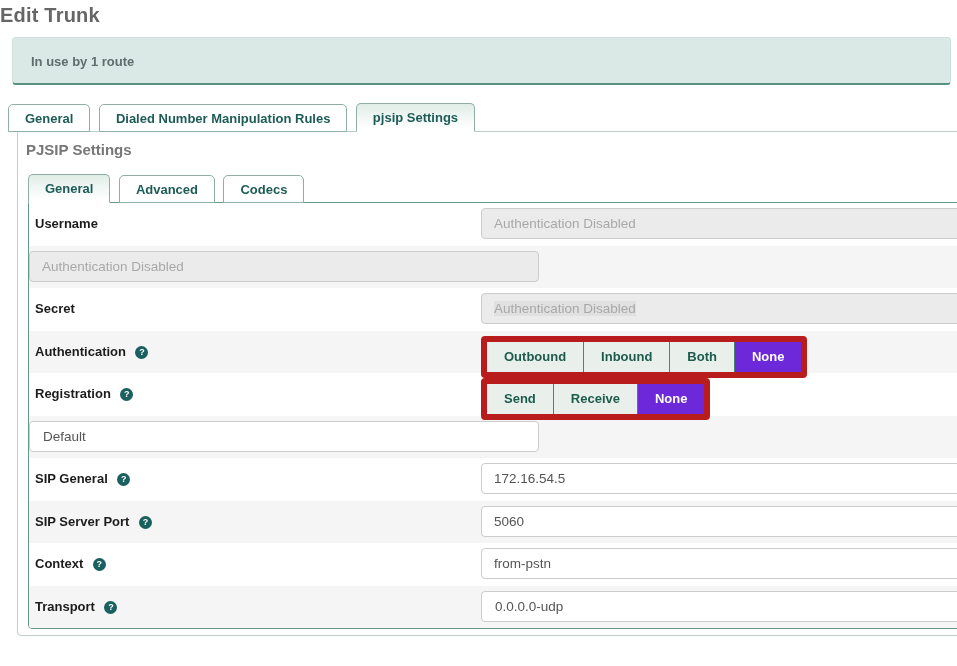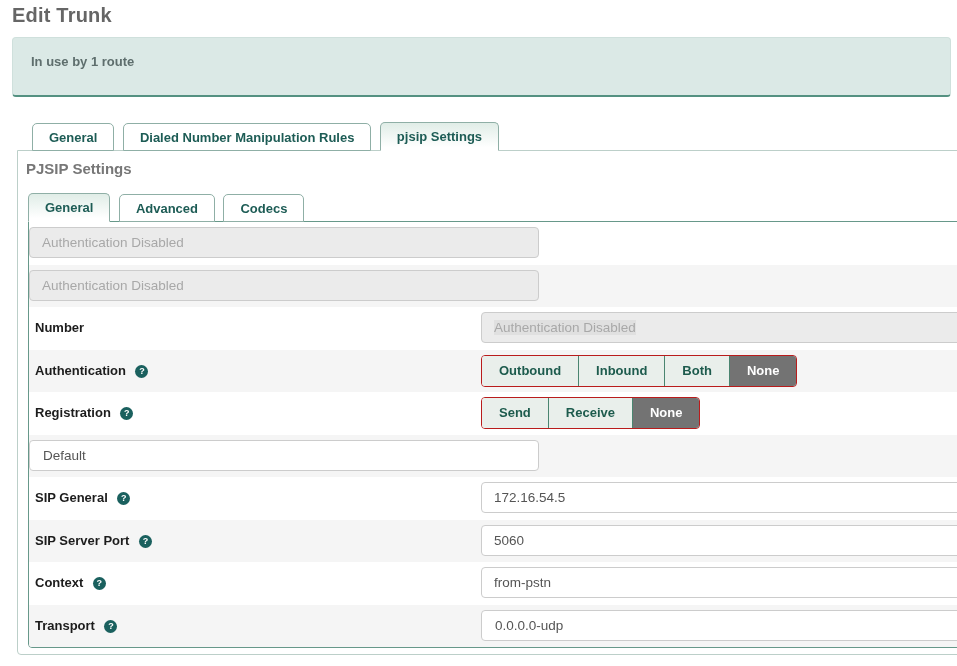--- a/index.html
+++ b/index.html
@@ -1,29 +1,29 @@
 <!DOCTYPE html>
 <html><head>
 <meta charset="utf-8">
 <style>
   * { box-sizing: border-box; margin: 0; padding: 0; }
   html, body { width: 957px; height: 666px; overflow: hidden; background: #fff;
     font-family: "Liberation Sans", sans-serif; }
 
   h1.page-title { font-size: 20px; font-weight: bold; color: #666;
-    margin: 4px 0 10px 12px; letter-spacing: .2px; }
+    margin: 4px 0 10px 0; letter-spacing: .2px; }
 
-  .notice { margin-left: 12px; width: 939px; height: 60px;
+  .notice { margin-left: 12px; width: 939px; height: 48px;
     background: #dbe9e6; border: 1px solid #cfe0dc; border-bottom: 2px solid #549181;
     border-radius: 4px; padding: 14px 18px 0 18px; }
   .notice span { font-size: 13px; font-weight: bold; color: #5e6e6d; }
 
   
   .tabs { position: relative; z-index: 2; margin-bottom: -1px; }
-  .top-tabs { margin-top: 25px; padding-left: 32px; }
+  .top-tabs { margin-top: 18px; padding-left: 8px; }
   .sub-tabs { padding-left: 10px; }
   .tab { display: inline-block; vertical-align: bottom; background: #fff;
     border: 1px solid #8fafa6; border-radius: 5px 5px 0 0; margin-right: 4px;
     padding: 6px 16px 5px 16px; font-size: 13px; font-weight: bold; color: #1d5c55;
     cursor: pointer; }
   .tab.active { background: linear-gradient(#e0ede7, #ffffff 90%);
     border-bottom: 1px solid #fff; padding-bottom: 6px; }
 
   
   .outer-panel { margin-left: 17px; width: 990px;
@@ -47,27 +47,27 @@
 
   .text-input { width: 510px; height: 31px; border: 1px solid #ccc; border-radius: 4px;
     background: #fff; font-family: "Liberation Sans", sans-serif; font-size: 13.5px;
     color: #555; padding: 0 12px; display: block; }
   .text-input::placeholder { color: #a8a8a8; opacity: 1; }
   .text-input:disabled, .fake-input { background: #ebebeb; color: #a8a8a8; }
   .fake-input { line-height: 29px; }
   .fake-input .hl { background: #e0e0e0; }
   select.text-input { -webkit-appearance: none; appearance: none; padding-left: 13px; }
 
-  .btn-group { display: inline-flex; border: 1px solid #b91c1c; border-radius: 4px;
+  .btn-group { display: inline-flex; border: 6px solid #b91c1c; border-radius: 4px;
     overflow: hidden; }
   .seg-btn { border: none; border-right: 1px solid #4a8570; background: #e9efeb;
     color: #1d5b4d; font-family: "Liberation Sans", sans-serif; font-size: 13px;
     font-weight: bold; padding: 7px 17px; cursor: pointer; line-height: 16px; }
   .seg-btn:last-child { border-right: none; }
-  .seg-btn.active { background: #737373; color: #fff; text-align: right; }
+  .seg-btn.active { background: #6d28d9; color: #fff; text-align: right; }
 </style>
 </head>
 <body>
 
 <h1 class="page-title">Edit Trunk</h1>
 
 <div class="notice">
   <span>In use by 1 route</span>
 </div>
 
@@ -82,34 +82,37 @@
 
   <div class="tabs sub-tabs">
     <div class="tab active">General</div>
     <div class="tab">Advanced</div>
     <div class="tab">Codecs</div>
   </div>
 
   <div class="inner-panel">
 
     <div class="row">
+      <div class="label-cell">
+        <span class="label">Username</span>
+      </div>
       <div class="control-cell">
         <input class="text-input" disabled="" placeholder="Authentication Disabled" style="">
       </div>
     </div>
 
     <div class="row even">
       <div class="control-cell">
         <input class="text-input" disabled="" placeholder="Authentication Disabled" style="">
       </div>
     </div>
 
     <div class="row">
       <div class="label-cell">
-        <span class="label">Number</span>
+        <span class="label">Secret</span>
       </div>
       <div class="control-cell">
         <div class="text-input fake-input">
           <span class="hl">Authentication Disabled</span>
         </div>
       </div>
     </div>
 
     <div class="row even">
       <div class="label-cell">

